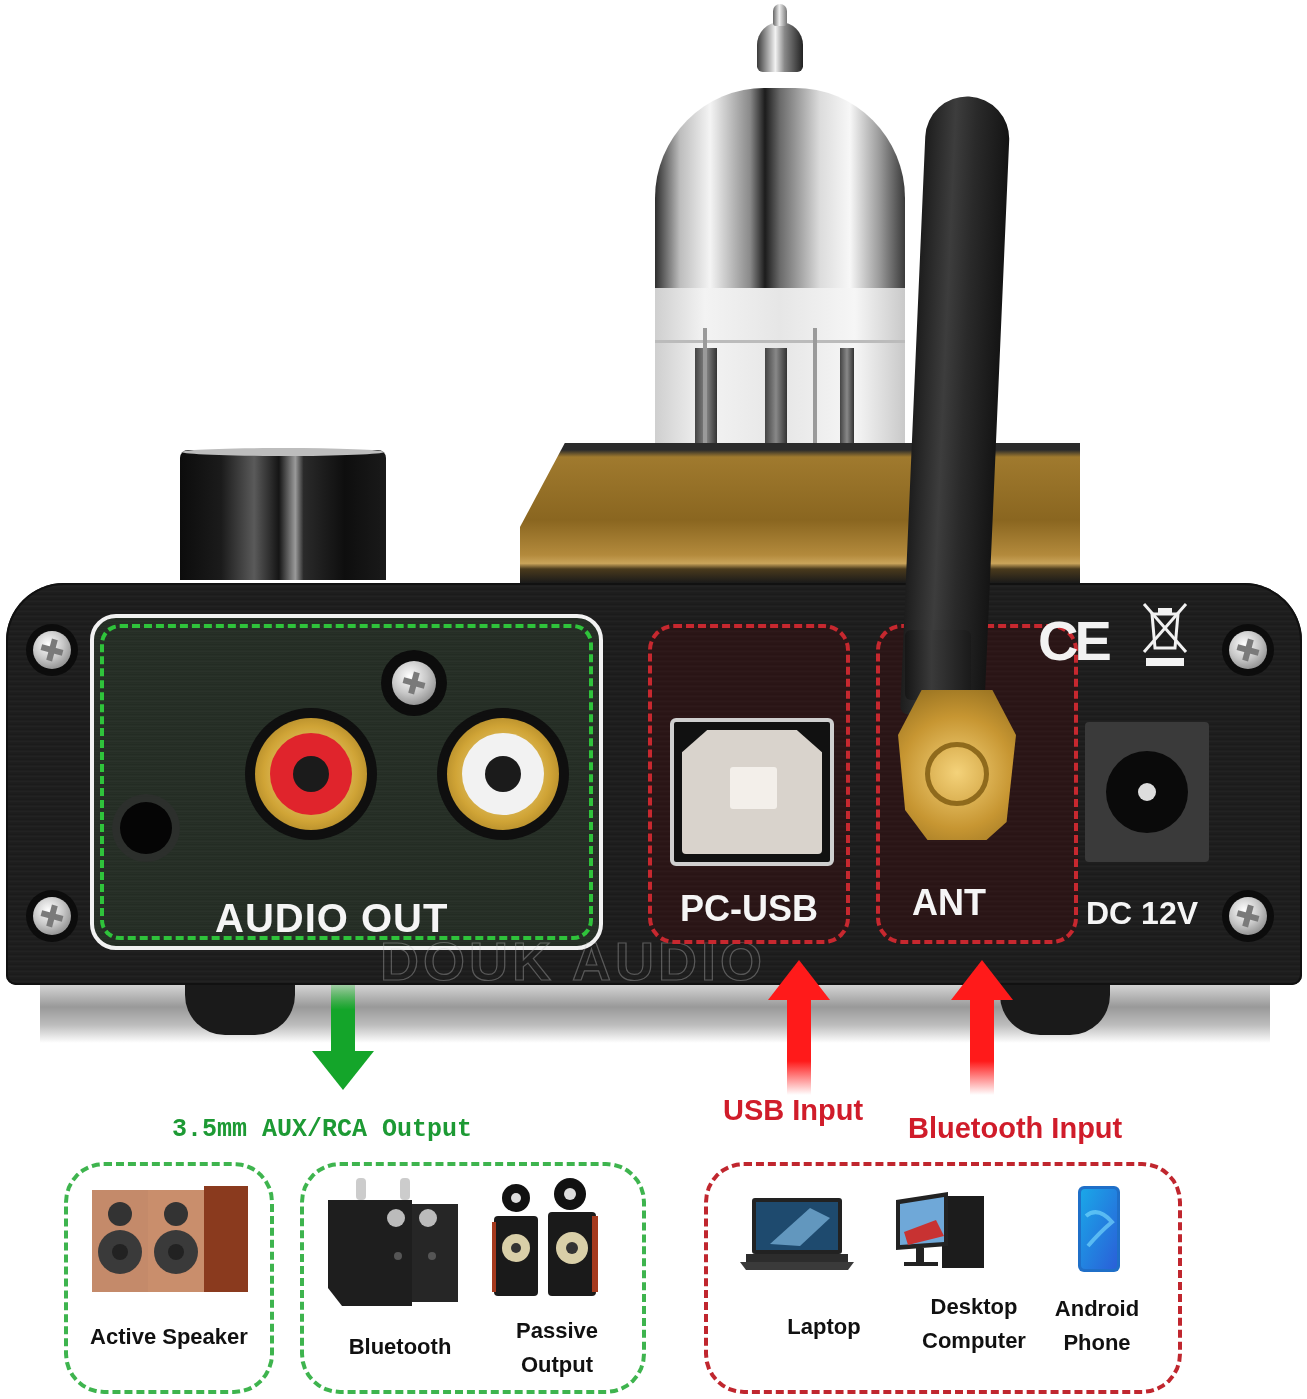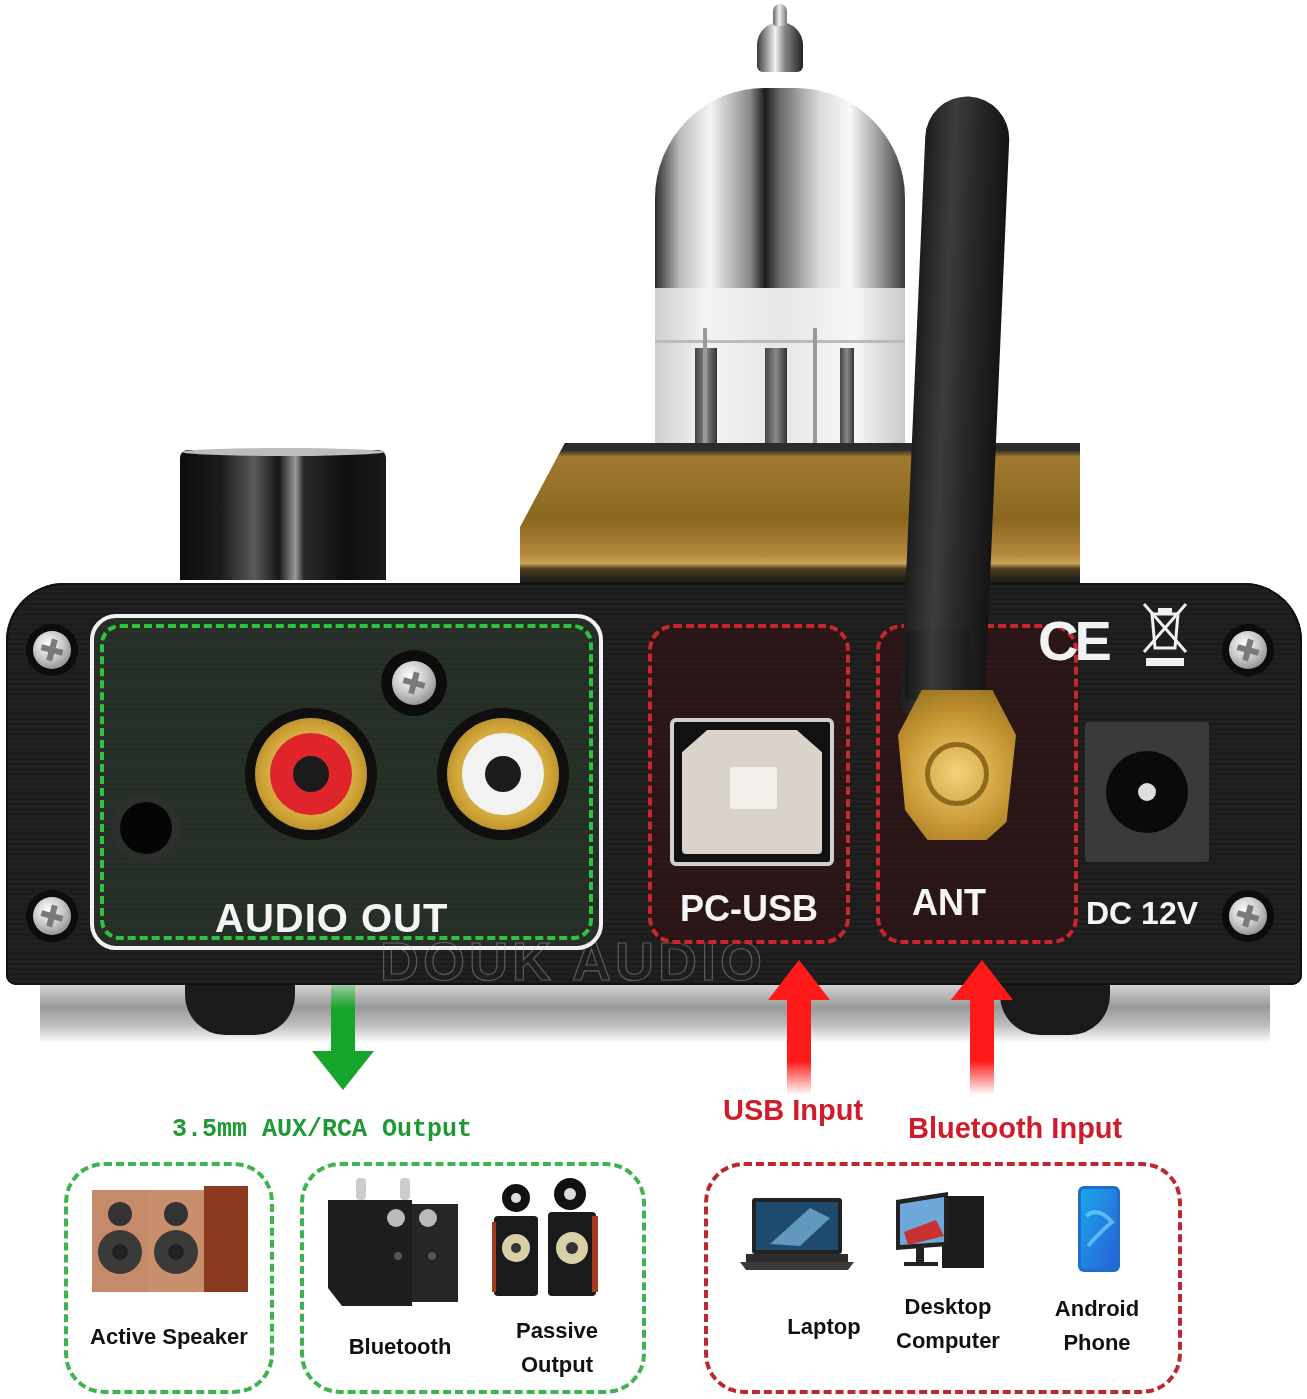--- a/index.html
+++ b/index.html
@@ -277,21 +277,21 @@
 <div class="abs dev-label" style="left:757px;top:1310px;width:134px">Laptop</div>
 
 <svg class="abs" style="left:890px;top:1190px;width:96px;height:80px" viewBox="0 0 96 80">
   <rect x="52" y="6" width="42" height="72" fill="#1c1c1c"></rect>
   <polygon points="6,10 58,2 58,56 6,60" fill="#222"></polygon>
   <polygon points="10,14 54,7 54,52 10,55" fill="#6fa8d8"></polygon>
   <polygon points="14,42 46,30 54,46 18,55" fill="#c83232"></polygon>
   <rect x="26" y="58" width="8" height="14" fill="#222"></rect>
   <rect x="14" y="72" width="34" height="4" fill="#222"></rect>
 </svg>
-<div class="abs dev-label" style="left:870px;top:1290px;width:156px">
+<div class="abs dev-label" style="left:896px;top:1290px;width:156px">
   <div>Desktop</div>
   <div>Computer</div>
 </div>
 
 <svg class="abs" style="left:1078px;top:1186px;width:42px;height:86px" viewBox="0 0 42 86">
   <defs>
       <linearGradient id="pg" x1="0" y1="0" x2="1" y2="1">
         <stop offset="0" stop-color="#1aa7e8"></stop>
         <stop offset="1" stop-color="#2a5fd8"></stop>
       </linearGradient>

